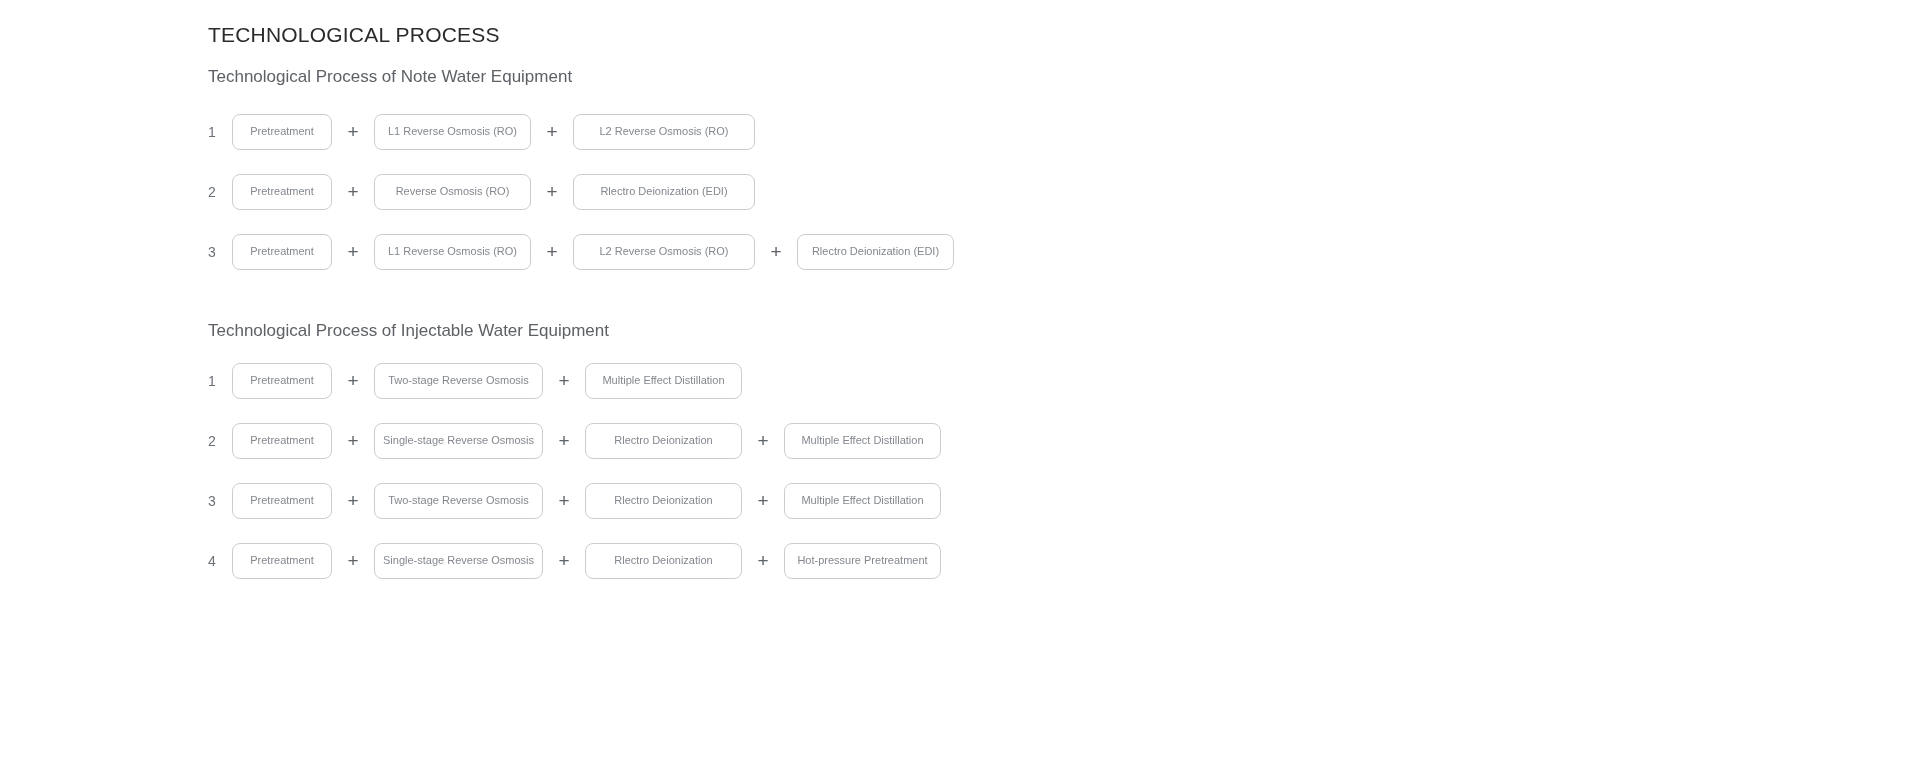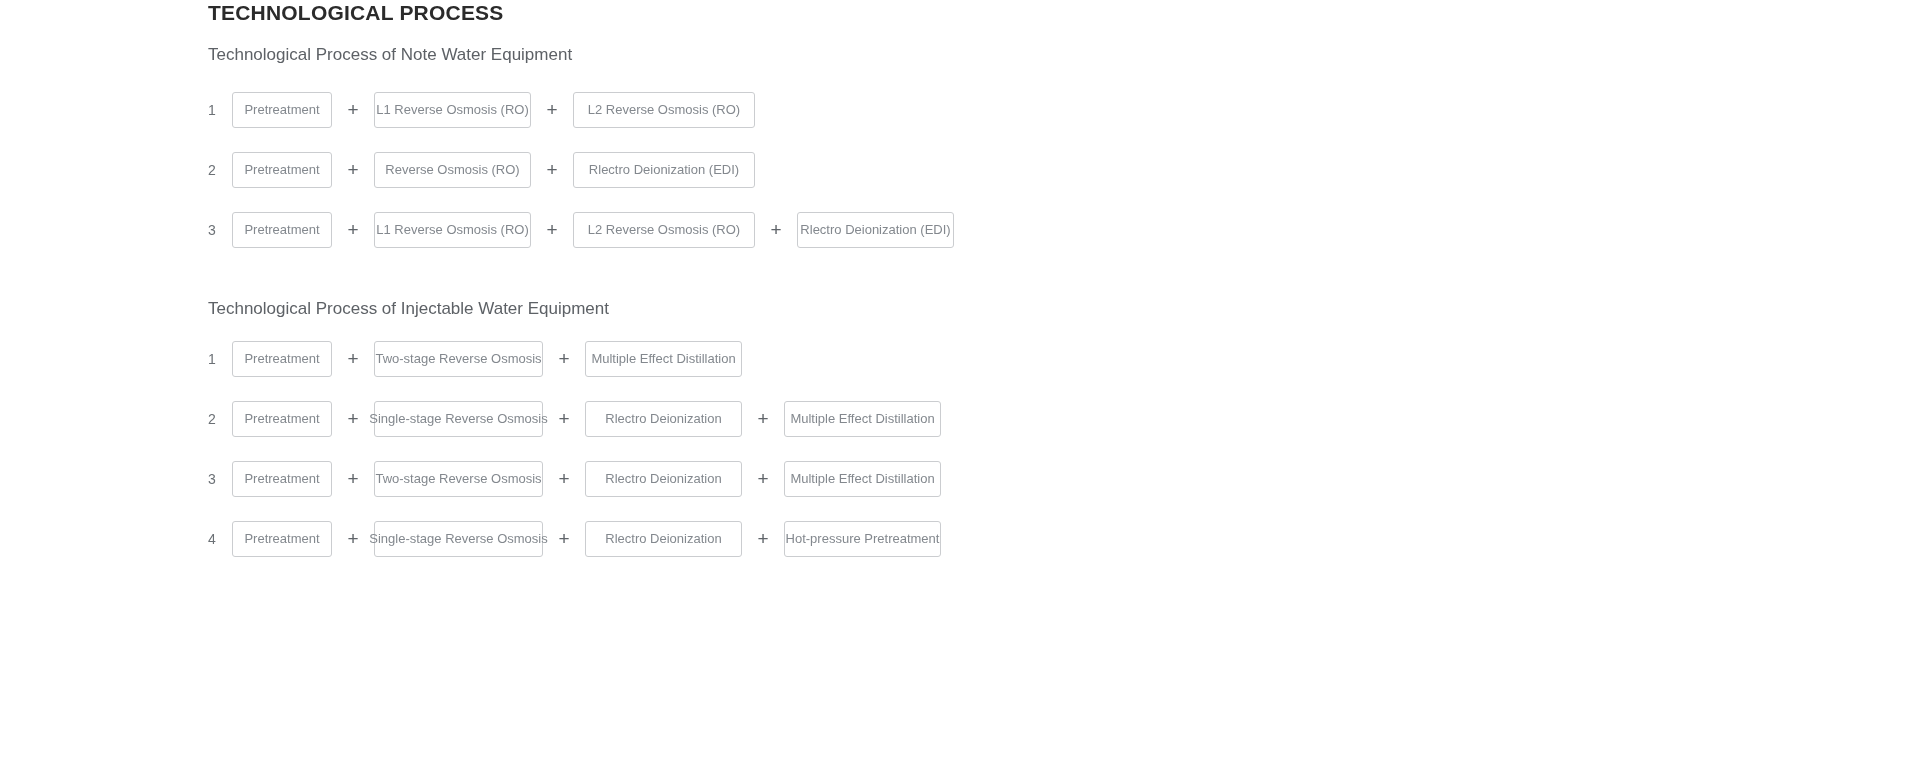--- a/index.html
+++ b/index.html
@@ -25,24 +25,25 @@
 
   .content {
     position: absolute;
     left: 208px;
     top: 0;
     width: 1500px;
   }
 
   .page-title {
     font-size: 21px;
-    font-weight: bold;
+    font-weight: normal;
     color: #2b2b2b;
     letter-spacing: 0.2px;
     margin: 0;
+    padding-top: 22px;
     line-height: 1.2;
   }
 
   .section {
     margin-top: 0;
   }
 
   .section-title {
     font-size: 17px;
     font-weight: normal;
@@ -72,24 +73,24 @@
     width: 24px;
     flex: 0 0 24px;
     font-size: 14px;
     color: #6b7075;
     text-align: left;
     line-height: 1;
   }
 
   .proc-box {
     border: 1px solid #cbcdd0;
-    border-radius: 3px;
+    border-radius: 8px;
     background: #ffffff;
     color: #83888e;
-    font-size: 13px;
+    font-size: 11px;
     line-height: 1;
     height: 36px;
     display: flex;
     align-items: center;
     justify-content: center;
     box-sizing: border-box;
     white-space: nowrap;
     padding: 0 10px;
   }
 

